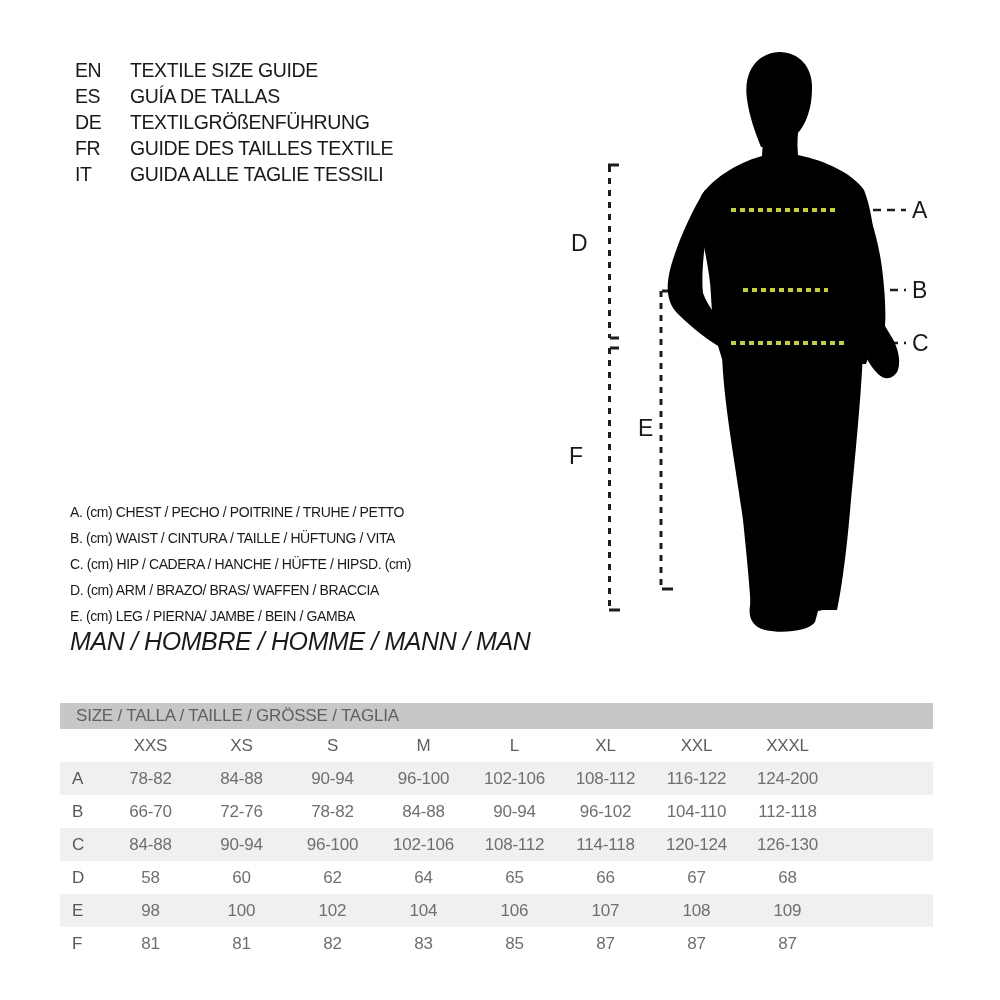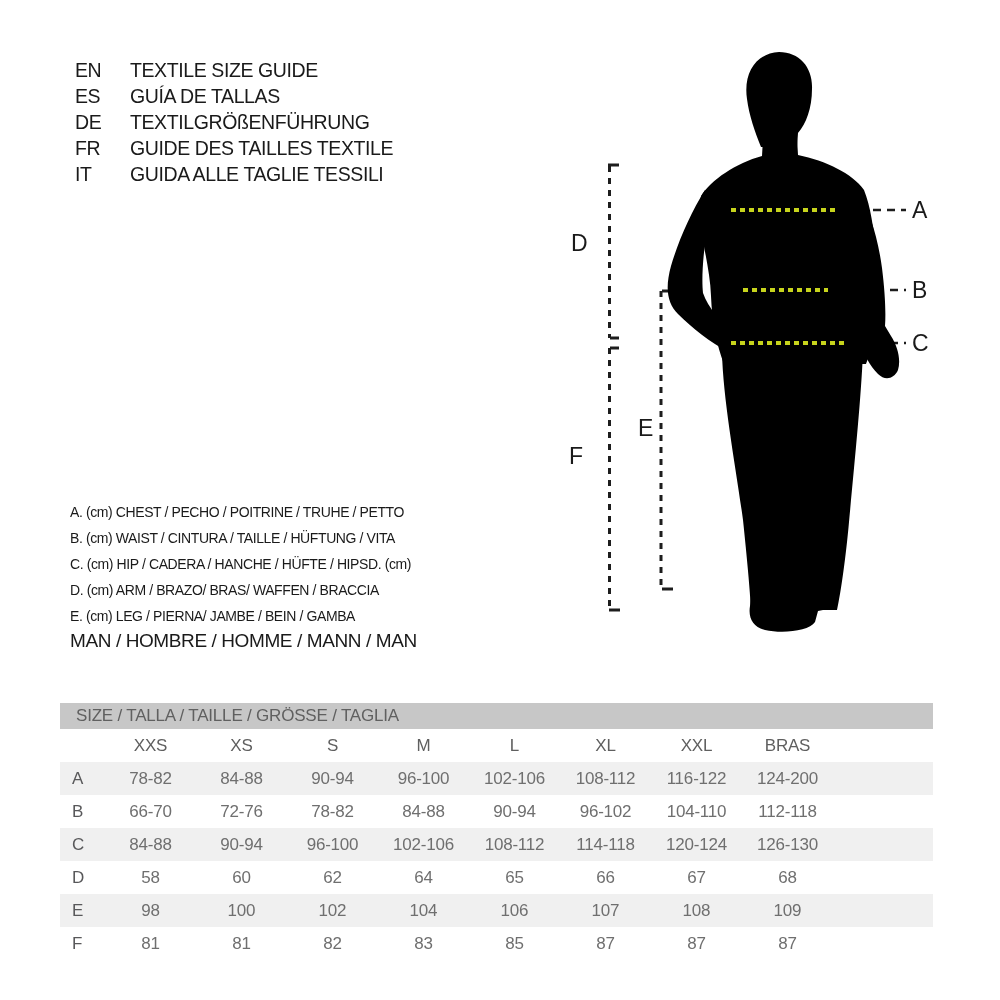--- a/index.html
+++ b/index.html
@@ -12,21 +12,21 @@
   .lang-row{display:flex;height:26px;align-items:center;font-size:19.5px;letter-spacing:-0.4px;}
   .lang-code{width:55px;flex:0 0 55px;}
   
   .figure-wrap{position:absolute;left:550px;top:40px;width:400px;height:620px;}
   .figure-wrap svg{display:block;width:400px;height:620px;}
   .measure-label{font-family:"Liberation Sans",sans-serif;font-size:23px;fill:#1a1a1a;letter-spacing:-0.5px;}
   
   .legend-block{position:absolute;left:70px;top:499px;}
   .legend-line{height:26px;line-height:26px;font-size:14px;letter-spacing:-0.4px;white-space:nowrap;}
   
-  .gender-line{position:absolute;left:70px;top:628px;height:26px;line-height:26px;font-size:19px;letter-spacing:-0.4px;}
+  .gender-line{position:absolute;left:70px;top:628px;height:26px;line-height:26px;font-size:25px;letter-spacing:-0.4px;font-style:italic;}
   
   .size-table{position:absolute;left:60px;top:703px;width:873px;}
   .table-band{height:26px;line-height:26px;background:#c7c7c7;color:#606060;
               font-size:17px;padding-left:16px;letter-spacing:-0.2px;box-sizing:border-box;}
   .trow{display:grid;grid-template-columns:45px repeat(8,91px) 1fr;height:33px;align-items:center;
         font-size:17px;color:#6f6f6f;letter-spacing:-0.2px;}
   .trow.striped{background:#f0f0f0;}
   .cell{text-align:center;}
   .cell.lab{text-align:left;padding-left:12px;color:#58585a;}
   .thead-cols .cell{color:#5f5f5f;}
@@ -119,21 +119,21 @@
   <div class="table-band">SIZE / TALLA / TAILLE / GRÖSSE / TAGLIA</div>
   <div class="trow thead-cols">
     <div class="cell lab"></div>
     <div class="cell">XXS</div>
       <div class="cell">XS</div>
       <div class="cell">S</div>
       <div class="cell">M</div>
       <div class="cell">L</div>
       <div class="cell">XL</div>
       <div class="cell">XXL</div>
-      <div class="cell">BRAS</div>
+      <div class="cell">XXXL</div>
     <div class="spacer"></div>
   </div>
   <div class="trow striped">
       <div class="cell lab">A</div>
       <div class="cell">78-82</div>
       <div class="cell">84-88</div>
       <div class="cell">90-94</div>
       <div class="cell">96-100</div>
       <div class="cell">102-106</div>
       <div class="cell">108-112</div>

